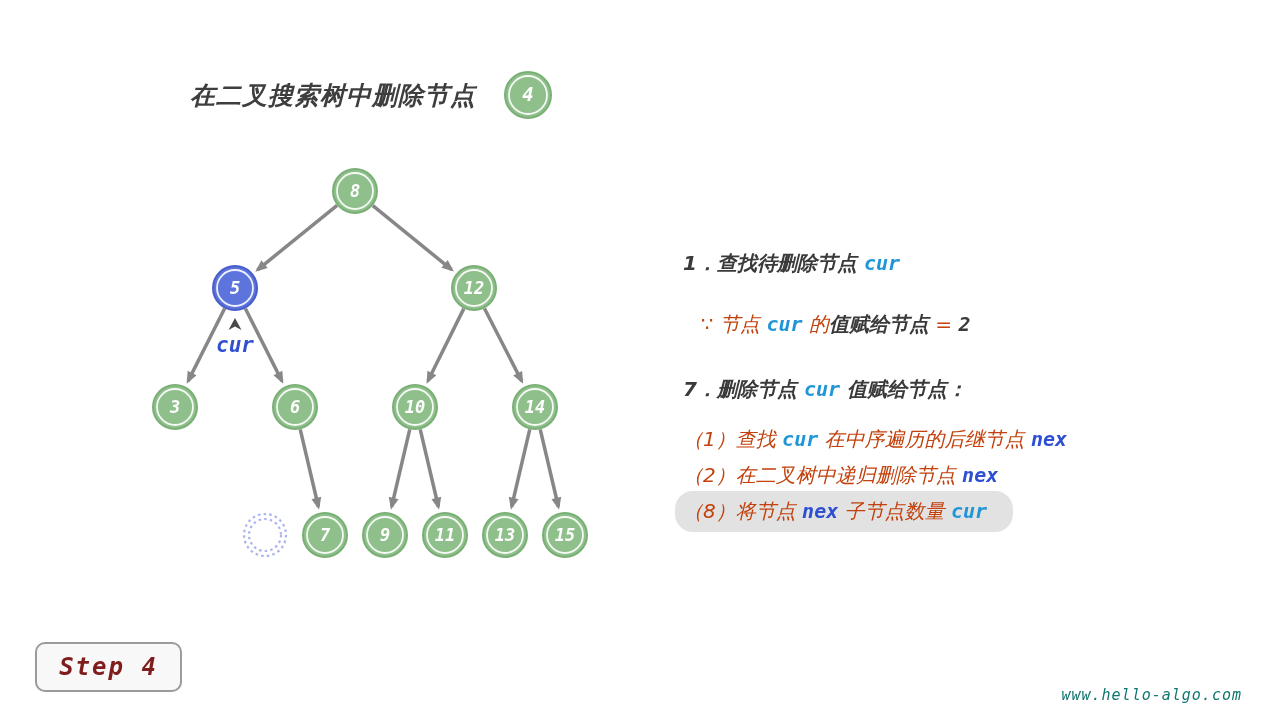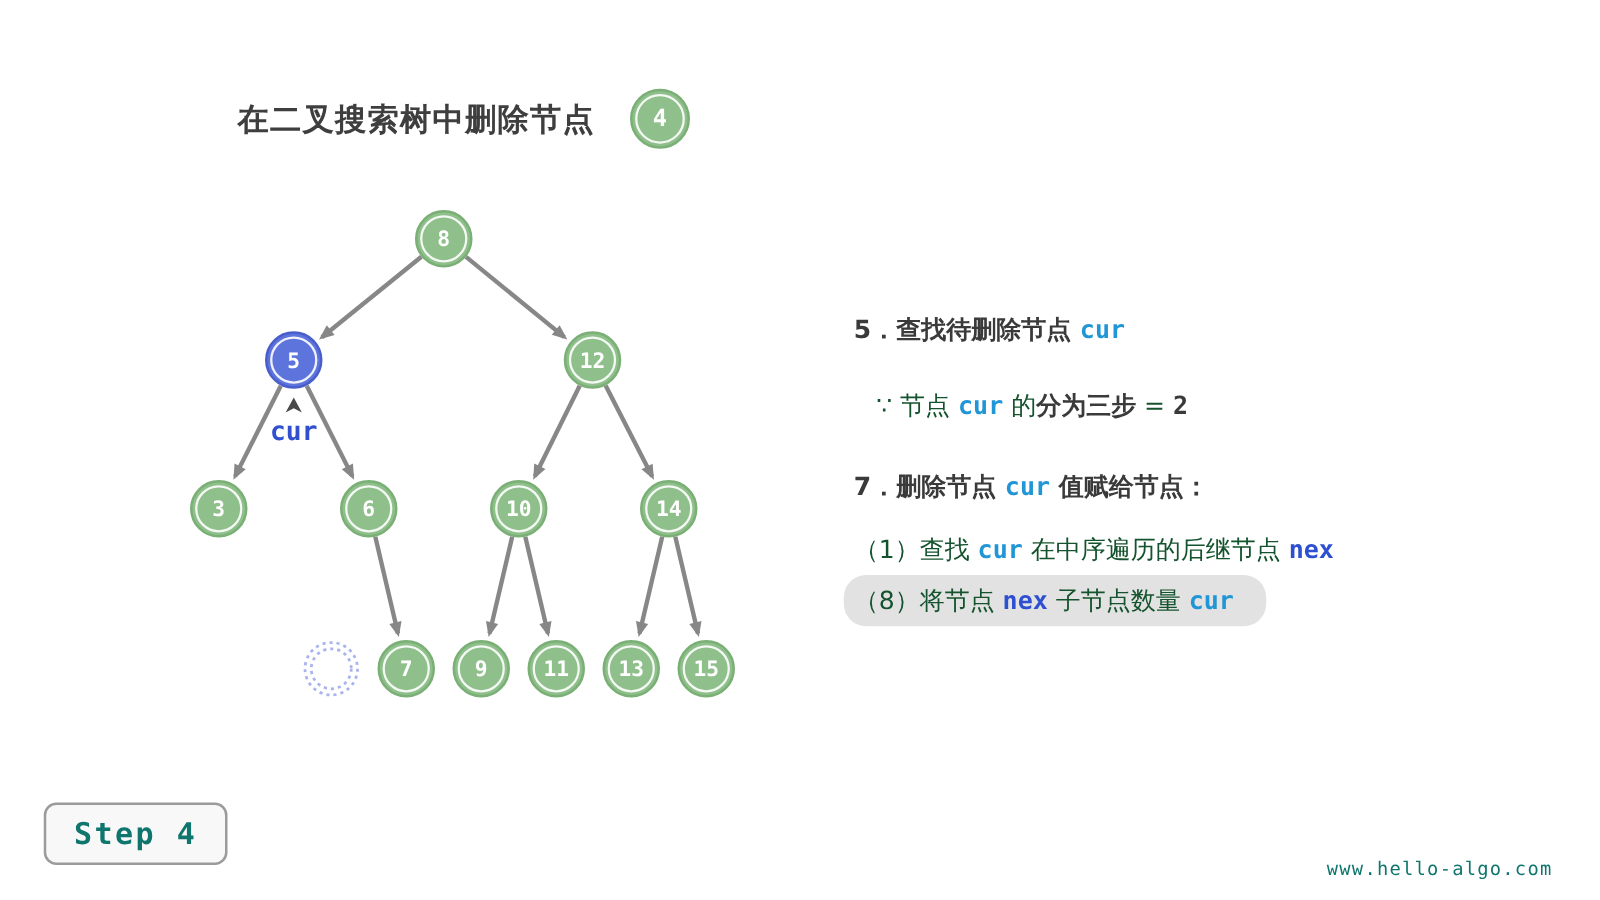--- a/index.html
+++ b/index.html
@@ -1,43 +1,43 @@
 <!DOCTYPE html>
 <html><head>
 <meta charset="utf-8">
 <style>
   html,body{margin:0;padding:0;background:#ffffff;}
   .stage{position:relative;width:1280px;height:720px;background:#ffffff;overflow:hidden;
-         font-family:"DejaVu Sans","Liberation Sans",sans-serif;}
+         font-family:"DejaVu Sans","Liberation Sans",sans-serif;font-style:italic;}
 
   .page-title{position:absolute;left:190px;top:79px;font-size:25px;font-weight:700;
               color:#3e3e3e;letter-spacing:1px;white-space:nowrap;}
 
   .tree-svg{position:absolute;left:0;top:0;}
 
   .panel{position:absolute;left:683px;top:248px;width:540px;color:#3a3a3a;}
   .panel-line{font-size:20px;line-height:30px;white-space:nowrap;}
   .panel-line.l1{margin-bottom:31px;}
   .panel-line.l2{margin-bottom:35px;padding-left:18px;}
   .panel-line.l3{margin-bottom:7px;}
   .panel-line.l4{margin-bottom:6px;margin-top:20px;}
   .panel-line.l5{margin-bottom:1px;}
   .panel-line.highlight{background:#e2e2e2;border-radius:18px;width:fit-content;
                         padding:5px 26px 6px 8px;margin-left:-8px;}
-  .seg-normal{font-weight:400;color:#14532d;}
+  .seg-normal{font-weight:400;color:#c2410c;}
   .seg-bold{font-weight:700;color:#3a3a3a;}
   .seg-cur{font-family:"DejaVu Sans Mono","Liberation Mono",monospace;font-weight:700;}
   .seg-nex{font-family:"DejaVu Sans Mono","Liberation Mono",monospace;font-weight:700;}
   .seg-boldnum{font-family:"DejaVu Sans Mono","Liberation Mono",monospace;font-weight:700;color:#3a3a3a;}
 
   .step-button{position:absolute;left:35px;top:642px;width:147px;height:50px;
                border:2px solid #9b9b9b;border-radius:10px;background:#f8f8f8;
                display:flex;align-items:center;justify-content:center;
                font-family:"DejaVu Sans Mono","Liberation Mono",monospace;
-               font-size:24px;font-weight:700;color:#0f766e;letter-spacing:2px;box-sizing:border-box;}
+               font-size:24px;font-weight:700;color:#7f1d1d;letter-spacing:2px;box-sizing:border-box;}
 
   .watermark{position:absolute;right:38px;bottom:16px;
              font-family:"DejaVu Sans Mono","Liberation Mono",monospace;
              font-size:15px;color:#0f766e;letter-spacing:1px;}
 </style>
 </head>
 <body>
 
 <div class="stage">
 
@@ -129,24 +129,25 @@
         <circle cx="528" cy="95" r="19" fill="none" stroke="rgba(255,255,255,0.9)" stroke-width="1.8"></circle>
         <text x="528" y="101" text-anchor="middle" fill="#ffffff" font-size="19" font-weight="bold" font-family="&quot;DejaVu Sans Mono&quot;,&quot;Liberation Mono&quot;,monospace">4</text>
       </g>
       <g>
         <path d="M235,318 L241.5,330 L235,326.5 L228.5,330 Z" fill="#4a4a4a"></path>
         <text x="235" y="352" text-anchor="middle" fill="#3050d0" font-size="21" font-weight="bold" font-family="&quot;DejaVu Sans Mono&quot;,&quot;Liberation Mono&quot;,monospace">cur</text>
       </g>
     </svg>
 
   <div class="panel" id="panel">
-      <div class="panel-line l1"><span class="seg-bold">5．查找待删除节点 </span><span class="seg-cur" style="color: rgb(33, 150, 214);">cur</span></div>
-      <div class="panel-line l2"><span class="seg-normal">∵ 节点 </span><span class="seg-cur" style="color: rgb(33, 150, 214);">cur</span><span class="seg-normal"> 的</span><span class="seg-bold">分为三步</span><span class="seg-normal"> = </span><span class="seg-boldnum">2</span></div>
+      <div class="panel-line l1"><span class="seg-bold">1．查找待删除节点 </span><span class="seg-cur" style="color: rgb(33, 150, 214);">cur</span></div>
+      <div class="panel-line l2"><span class="seg-normal">∵ 节点 </span><span class="seg-cur" style="color: rgb(33, 150, 214);">cur</span><span class="seg-normal"> 的</span><span class="seg-bold">值赋给节点</span><span class="seg-normal"> = </span><span class="seg-boldnum">2</span></div>
       <div class="panel-line l3"><span class="seg-bold">7．删除节点 </span><span class="seg-cur" style="color: rgb(33, 150, 214);">cur</span><span class="seg-bold"> 值赋给节点：</span></div>
       <div class="panel-line l4"><span class="seg-normal">（1）查找 </span><span class="seg-cur" style="color: rgb(33, 150, 214);">cur</span><span class="seg-normal"> 在中序遍历的后继节点 </span><span class="seg-nex" style="color: rgb(45, 79, 209);">nex</span></div>
+      <div class="panel-line l5"><span class="seg-normal">（2）在二叉树中递归删除节点 </span><span class="seg-nex" style="color: rgb(45, 79, 209);">nex</span></div>
       <div class="panel-line l6 highlight"><span class="seg-normal">（8）将节点 </span><span class="seg-nex" style="color: rgb(45, 79, 209);">nex</span><span class="seg-normal"> 子节点数量 </span><span class="seg-cur" style="color: rgb(33, 150, 214);">cur</span></div>
     </div>
 
   <div class="step-button">
     <span>Step 4</span>
   </div>
 
   <div class="watermark">www.hello-algo.com</div>
 
 </div>

